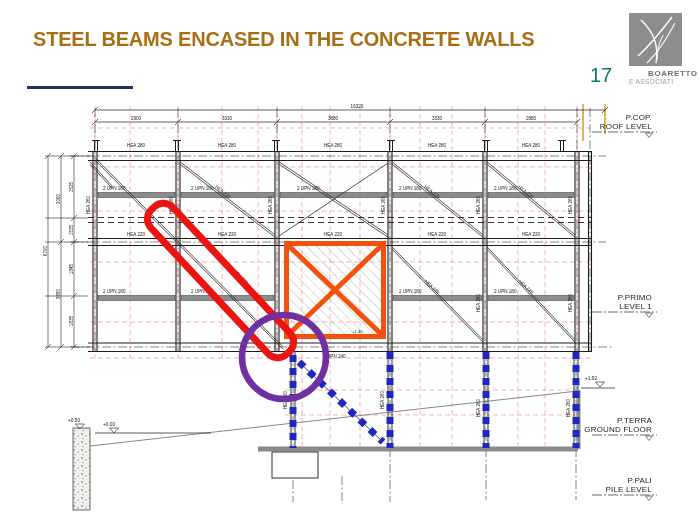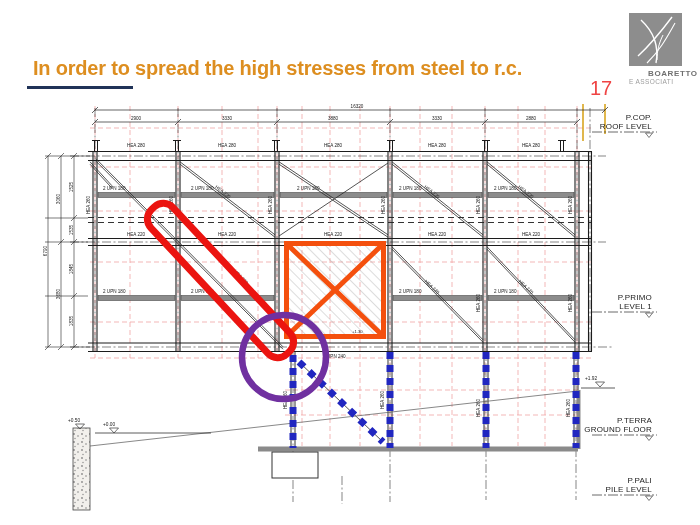--- a/index.html
+++ b/index.html
@@ -4,35 +4,35 @@
 <style>
   html,body{margin:0;padding:0;}
   body{width:700px;height:525px;background:#fff;position:relative;overflow:hidden;
        font-family:"Liberation Sans",sans-serif;}
   .slide{position:absolute;inset:0;}
   .title1{position:absolute;left:33px;top:28px;font-size:20px;font-weight:bold;
           color:#A86E14;letter-spacing:-0.2px;white-space:nowrap;}
   .title2{position:absolute;left:33px;top:57px;font-size:20px;font-weight:600;
           color:#DD8E20;letter-spacing:-0.2px;white-space:nowrap;}
   .underline{position:absolute;left:27px;top:86px;width:106px;height:3px;background:#203358;}
-  .pagenum{position:absolute;left:590px;top:64px;font-size:20px;color:#ef4444;margin-top:13px;}
+  .pagenum{position:absolute;left:590px;top:64px;font-size:20px;color:#0f766e;}
   .logo{position:absolute;left:629px;top:13px;width:56px;text-align:left;}
   .logo-mark{width:53px;height:53px;background:#8D8D8D;position:relative;}
   .logo-name{font-size:8px;font-weight:bold;color:#707070;letter-spacing:0.6px;margin-top:3px;padding-left:19px;}
   .logo-sub{font-size:6.5px;color:#9C9C9C;letter-spacing:0.4px;}
   svg text{font-family:"Liberation Sans",sans-serif;fill:#222;}
   .cadtxt{font-size:4.6px;}
   .lvltxt{font-size:8px;letter-spacing:0.2px;}
   .elevtxt{font-size:4.8px;}
 </style>
 </head>
 <body>
 
 <div class="slide">
-  <div class="title2">In order to spread the high stresses from steel to r.c.</div>
+  <div class="title1">STEEL BEAMS ENCASED IN THE CONCRETE WALLS</div>
   <div class="underline"></div>
   <div class="pagenum">17</div>
   <div class="logo">
     <div class="logo-mark">
       <svg width="53" height="53" viewBox="0 0 53 53">
         <path d="M 12,7 C 26,20 30,34 27,50" stroke="#fff" stroke-width="1.4" fill="none"></path>
         <path d="M 43,4 C 31,20 21,32 9,43" stroke="#fff" stroke-width="1.4" fill="none"></path>
         <path d="M 46,10 C 38,24 32,36 18,50" stroke="#fff" stroke-width="1.1" fill="none"></path>
         <path d="M 34,22 C 30,30 28,38 28,47" stroke="#fff" stroke-width="1" fill="none"></path>
       </svg>

